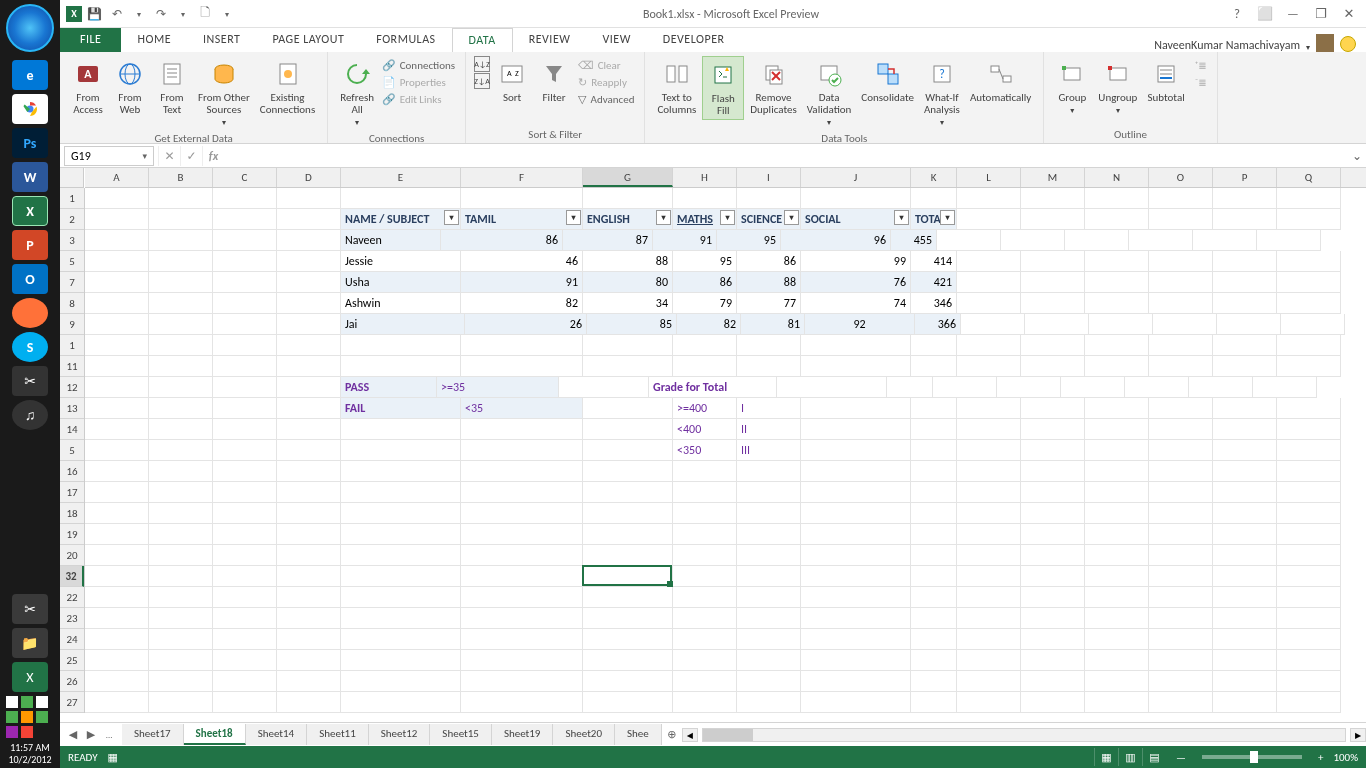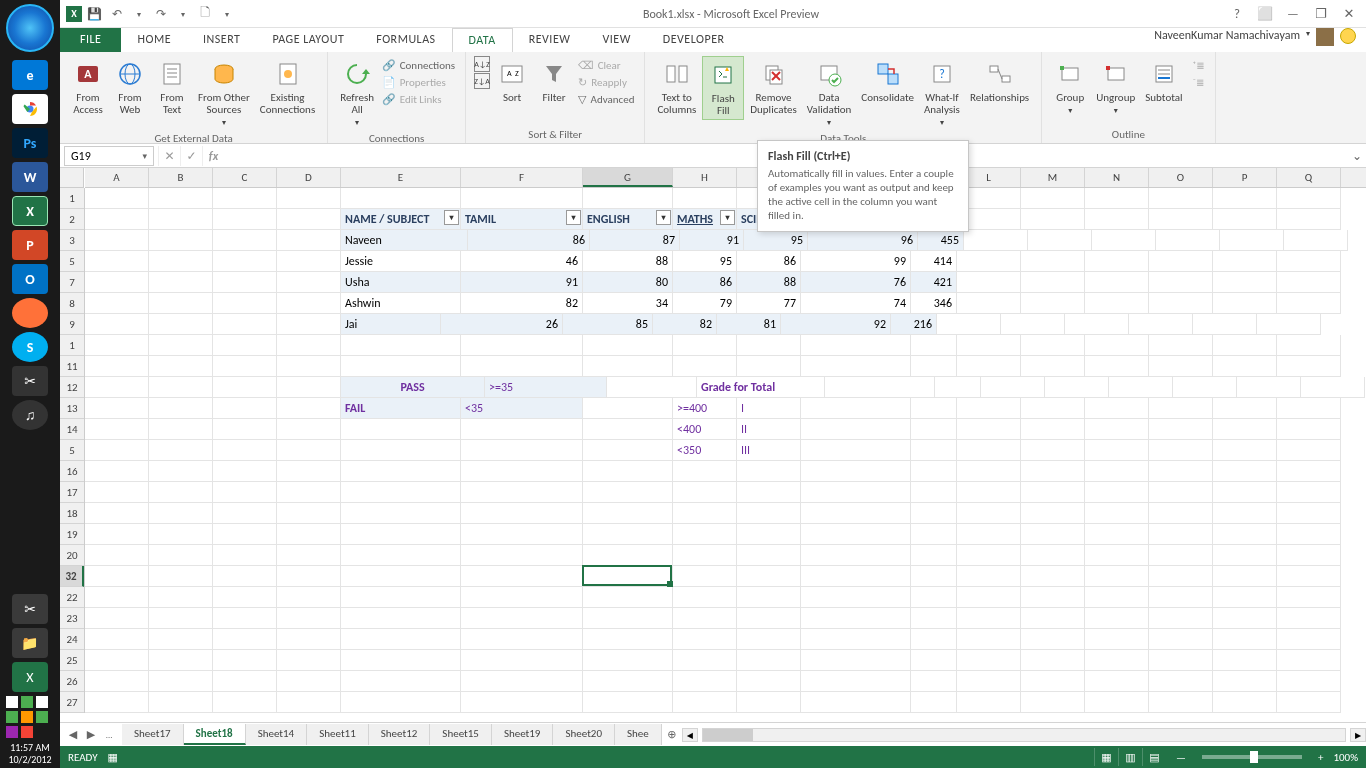--- a/index.html
+++ b/index.html
@@ -34,21 +34,21 @@
 .titlebar .win-ctrl{display:flex;gap:2px;padding:0 4px;}
 .win-ctrl span{width:26px;height:20px;display:flex;align-items:center;justify-content:center;color:#666;font-size:13px;}
 .help-ico{color:#666;}
 
 .ribbon-tabs { height: 24px; background: #fff; display: flex; align-items: stretch; font-size: 12px; }
 .ribbon-tabs .tab { padding: 4px 16px; color: #217346; text-transform: uppercase; letter-spacing: .5px; cursor: pointer; }
 .ribbon-tabs .tab.file { background: #217346; color: #fff; padding: 4px 20px; }
 .ribbon-tabs .tab.active { background: #fff; border: 1px solid #d4d4d4; border-bottom: none; color: #217346; }
 .ribbon-tabs .tab:not(.file):not(.active){color:#444;}
 .ribbon-tabs .flex{flex:1;}
-.user-area{display:flex;align-items:flex-start;gap:6px;padding:0 10px;color:#444;font-size:12px;}
+.user-area{display:flex;align-items:flex-end;gap:6px;padding:0 10px;color:#444;font-size:12px;}
 .avatar{width:18px;height:18px;background:#8b6f47;}
 .smiley{width:16px;height:16px;border-radius:50%;background:#ffd54f;border:1px solid #c6a700;}
 
 .ribbon { height: 92px; background: #f3f3f3; border-bottom: 1px solid #d4d4d4; display: flex; font-size: 11px; color: #444; position:relative; }
 .r-group { border-right: 1px solid #e1e1e1; padding: 4px 8px 2px 8px; display: flex; flex-direction: column; }
 .r-group .items { display: flex; gap: 2px; flex: 1; align-items: flex-start; }
 .r-group .label { text-align: center; color: #666; font-size: 11px; padding: 2px 0 0 0; }
 .r-btn { display: flex; flex-direction: column; align-items: center; justify-content: flex-start; padding: 2px 4px; min-width: 40px; cursor: pointer; text-align: center; line-height: 12px; }
 .r-btn.hl { background: #d5e8cf; border: 1px solid #9fcf8e; }
 .r-ico { width: 32px; height: 32px; display: flex; align-items: center; justify-content: center; margin-bottom: 2px; }
@@ -402,21 +402,21 @@
             <span style="font-size:8px;">▾</span>
           </div>
         <div class="r-btn">
             <div class="r-ico">
               <svg width="28" height="28">
                 <rect x="4" y="6" width="8" height="6" fill="#fff" stroke="#888"></rect>
                 <rect x="16" y="16" width="8" height="6" fill="#fff" stroke="#888"></rect>
                 <line x1="12" y1="9" x2="16" y2="19" stroke="#888"></line>
               </svg>
             </div>
-            <span>Relationships</span>
+            <span>Automatically</span>
           </div>
       </div>
       <div class="label">Data Tools</div>
     </div>
 
     <div class="r-group">
       <div class="items">
         <div class="r-btn">
             <div class="r-ico">
               <svg width="28" height="28">
@@ -559,21 +559,21 @@
             <div class="cell" style="width: 64px;"></div>
             <div class="cell" style="width: 64px;"></div>
             <div class="cell" style="width: 64px;"></div>
             <div class="cell" style="width: 64px;"></div>
           </div>
           <div class="row">
             <div class="cell" style="width: 64px;"></div>
             <div class="cell" style="width: 64px;"></div>
             <div class="cell" style="width: 64px;"></div>
             <div class="cell" style="width: 64px;"></div>
-            <div class="cell band" style="width: 127px;">Naveen</div>
+            <div class="cell band" style="width: 100px;">Naveen</div>
             <div class="cell num band" style="width: 122px;">86</div>
             <div class="cell num band" style="width: 90px;">87</div>
             <div class="cell num band" style="width: 64px;">91</div>
             <div class="cell num band" style="width: 64px;">95</div>
             <div class="cell num band" style="width: 110px;">96</div>
             <div class="cell num band" style="width: 46px;">455</div>
             <div class="cell" style="width: 64px;"></div>
             <div class="cell" style="width: 64px;"></div>
             <div class="cell" style="width: 64px;"></div>
             <div class="cell" style="width: 64px;"></div>
@@ -635,78 +635,78 @@
             <div class="cell" style="width: 64px;"></div>
             <div class="cell" style="width: 64px;"></div>
             <div class="cell" style="width: 64px;"></div>
             <div class="cell" style="width: 64px;"></div>
           </div>
           <div class="row">
             <div class="cell" style="width: 64px;"></div>
             <div class="cell" style="width: 64px;"></div>
             <div class="cell" style="width: 64px;"></div>
             <div class="cell" style="width: 64px;"></div>
-            <div class="cell band" style="width: 100px;">Jai</div>
+            <div class="cell band" style="width: 124px;">Jai</div>
             <div class="cell num band" style="width: 122px;">26</div>
             <div class="cell num band" style="width: 90px;">85</div>
             <div class="cell num band" style="width: 64px;">82</div>
             <div class="cell num band" style="width: 64px;">81</div>
-            <div class="cell num band" style="width: 110px;">92</div>
-            <div class="cell num band" style="width: 46px;">216</div>
-            <div class="cell" style="width: 64px;"></div>
-            <div class="cell" style="width: 64px;"></div>
-            <div class="cell" style="width: 64px;"></div>
-            <div class="cell" style="width: 64px;"></div>
-            <div class="cell" style="width: 64px;"></div>
-            <div class="cell" style="width: 64px;"></div>
-          </div>
-          <div class="row">
-            <div class="cell" style="width: 64px;"></div>
-            <div class="cell" style="width: 64px;"></div>
-            <div class="cell" style="width: 64px;"></div>
-            <div class="cell" style="width: 64px;"></div>
-            <div class="cell" style="width: 120px;"></div>
-            <div class="cell" style="width: 122px;"></div>
-            <div class="cell" style="width: 90px;"></div>
-            <div class="cell" style="width: 64px;"></div>
-            <div class="cell" style="width: 64px;"></div>
-            <div class="cell" style="width: 110px;"></div>
-            <div class="cell" style="width: 46px;"></div>
-            <div class="cell" style="width: 64px;"></div>
-            <div class="cell" style="width: 64px;"></div>
-            <div class="cell" style="width: 64px;"></div>
-            <div class="cell" style="width: 64px;"></div>
-            <div class="cell" style="width: 64px;"></div>
-            <div class="cell" style="width: 64px;"></div>
-          </div>
-          <div class="row">
-            <div class="cell" style="width: 64px;"></div>
-            <div class="cell" style="width: 64px;"></div>
-            <div class="cell" style="width: 64px;"></div>
-            <div class="cell" style="width: 64px;"></div>
-            <div class="cell" style="width: 120px;"></div>
-            <div class="cell" style="width: 122px;"></div>
-            <div class="cell" style="width: 90px;"></div>
-            <div class="cell" style="width: 64px;"></div>
-            <div class="cell" style="width: 64px;"></div>
-            <div class="cell" style="width: 110px;"></div>
-            <div class="cell" style="width: 46px;"></div>
-            <div class="cell" style="width: 64px;"></div>
-            <div class="cell" style="width: 64px;"></div>
-            <div class="cell" style="width: 64px;"></div>
-            <div class="cell" style="width: 64px;"></div>
-            <div class="cell" style="width: 64px;"></div>
-            <div class="cell" style="width: 64px;"></div>
-          </div>
-          <div class="row">
-            <div class="cell" style="width: 64px;"></div>
-            <div class="cell" style="width: 64px;"></div>
-            <div class="cell" style="width: 64px;"></div>
-            <div class="cell" style="width: 64px;"></div>
-            <div class="cell pf" style="width: 144px; text-align: center;">PASS</div>
+            <div class="cell num band" style="width: 110px; text-align: center;">92</div>
+            <div class="cell num band" style="width: 46px;">366</div>
+            <div class="cell" style="width: 64px;"></div>
+            <div class="cell" style="width: 64px;"></div>
+            <div class="cell" style="width: 64px;"></div>
+            <div class="cell" style="width: 64px;"></div>
+            <div class="cell" style="width: 64px;"></div>
+            <div class="cell" style="width: 64px;"></div>
+          </div>
+          <div class="row">
+            <div class="cell" style="width: 64px;"></div>
+            <div class="cell" style="width: 64px;"></div>
+            <div class="cell" style="width: 64px;"></div>
+            <div class="cell" style="width: 64px;"></div>
+            <div class="cell" style="width: 120px;"></div>
+            <div class="cell" style="width: 122px;"></div>
+            <div class="cell" style="width: 90px;"></div>
+            <div class="cell" style="width: 64px;"></div>
+            <div class="cell" style="width: 64px;"></div>
+            <div class="cell" style="width: 110px;"></div>
+            <div class="cell" style="width: 46px;"></div>
+            <div class="cell" style="width: 64px;"></div>
+            <div class="cell" style="width: 64px;"></div>
+            <div class="cell" style="width: 64px;"></div>
+            <div class="cell" style="width: 64px;"></div>
+            <div class="cell" style="width: 64px;"></div>
+            <div class="cell" style="width: 64px;"></div>
+          </div>
+          <div class="row">
+            <div class="cell" style="width: 64px;"></div>
+            <div class="cell" style="width: 64px;"></div>
+            <div class="cell" style="width: 64px;"></div>
+            <div class="cell" style="width: 64px;"></div>
+            <div class="cell" style="width: 120px;"></div>
+            <div class="cell" style="width: 122px;"></div>
+            <div class="cell" style="width: 90px;"></div>
+            <div class="cell" style="width: 64px;"></div>
+            <div class="cell" style="width: 64px;"></div>
+            <div class="cell" style="width: 110px;"></div>
+            <div class="cell" style="width: 46px;"></div>
+            <div class="cell" style="width: 64px;"></div>
+            <div class="cell" style="width: 64px;"></div>
+            <div class="cell" style="width: 64px;"></div>
+            <div class="cell" style="width: 64px;"></div>
+            <div class="cell" style="width: 64px;"></div>
+            <div class="cell" style="width: 64px;"></div>
+          </div>
+          <div class="row">
+            <div class="cell" style="width: 64px;"></div>
+            <div class="cell" style="width: 64px;"></div>
+            <div class="cell" style="width: 64px;"></div>
+            <div class="cell" style="width: 64px;"></div>
+            <div class="cell pf" style="width: 96px;">PASS</div>
             <div class="cell pfval" style="width: 122px;">&gt;=35</div>
             <div class="cell" style="width: 90px;"></div>
             <div class="cell grade" style="width: 128px;">Grade for Total</div>
             <div class="cell" style="width: 110px;"></div>
             <div class="cell" style="width: 46px;"></div>
             <div class="cell" style="width: 64px;"></div>
             <div class="cell" style="width: 64px;"></div>
             <div class="cell" style="width: 64px;"></div>
             <div class="cell" style="width: 64px;"></div>
             <div class="cell" style="width: 64px;"></div>
@@ -995,24 +995,20 @@
             <div class="cell" style="width: 64px;"></div>
             <div class="cell" style="width: 64px;"></div>
             <div class="cell" style="width: 64px;"></div>
             <div class="cell" style="width: 64px;"></div>
           </div>
           <div class="active-cell" style="left: 497px; top: 377px; width: 90px; height: 21px;"></div>
         </div>
     </div>
   </div>
 
-  <div class="tooltip">
-    <div class="tt-title">Flash Fill (Ctrl+E)</div>
-    <div>Automatically fill in values. Enter a couple of examples you want as output and keep the active cell in the column you want filled in.</div>
-  </div>
 
   <div class="sheet-tabs">
     <div class="st-nav">
       <span>◀</span>
       <span>▶</span>
       <span style="font-size:9px;">…</span>
     </div>
     <div id="sheet-tabs-container" style="display:flex;">
         <div class="st-tab">Sheet17</div>
         <div class="st-tab active">Sheet18</div>

